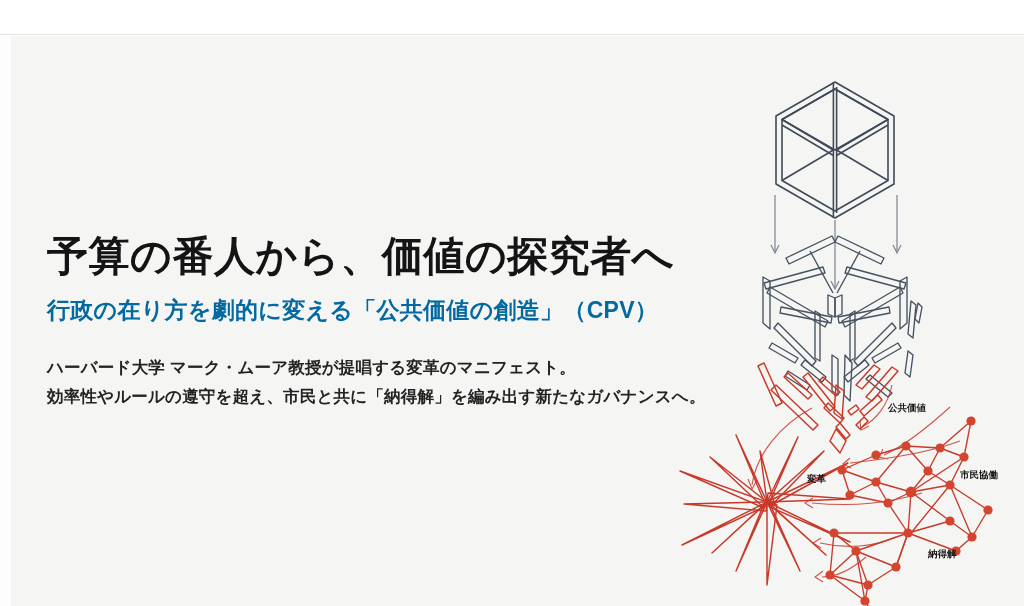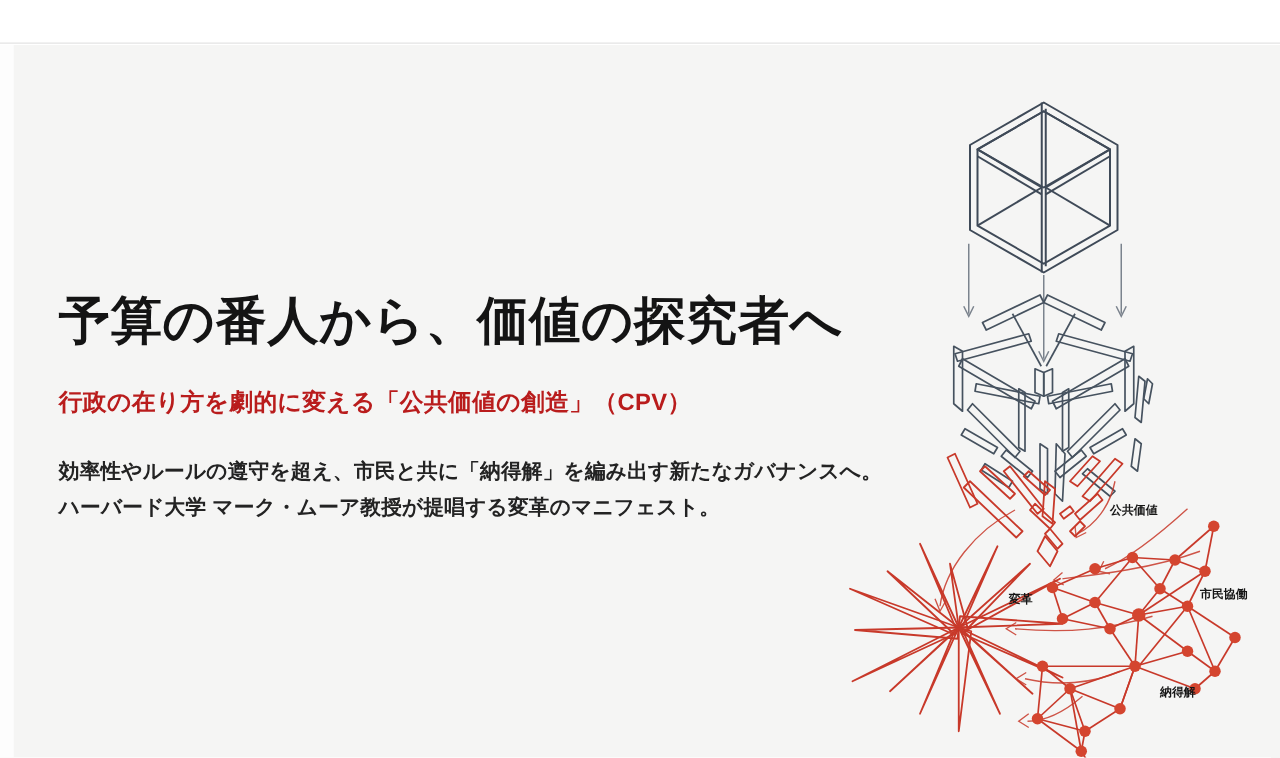--- a/index.html
+++ b/index.html
@@ -43,25 +43,25 @@
   }
   #headline {
     font-size:41px;
     font-weight:700;
     letter-spacing:0.5px;
     color:#141414;
     line-height:1.2;
     white-space:nowrap;
   }
   #subheadline {
-    margin-top:30px;
-    font-size:19px;
+    margin-top:15px;
+    font-size:23px;
     font-weight:700;
     letter-spacing:0.3px;
-    color:#b91c1c;
+    color:#0369a1;
     line-height:1.25;
     white-space:nowrap;
   }
   #body-lines {
     margin-top:28px;
   }
   .body-line {
     font-size:16.5px;
     font-weight:700;
     color:#232323;
@@ -91,22 +91,22 @@
 <div id="slide">
 
   <div id="top-band"></div>
   <div id="canvas"></div>
   <div id="left-gutter"></div>
 
   <div id="text-block">
     <div id="headline">予算の番人から、価値の探究者へ</div>
     <div id="subheadline">行政の在り方を劇的に変える「公共価値の創造」（CPV）</div>
     <div id="body-lines">
+      <div class="body-line">ハーバード大学 マーク・ムーア教授が提唱する変革のマニフェスト。</div>
       <div class="body-line">効率性やルールの遵守を超え、市民と共に「納得解」を編み出す新たなガバナンスへ。</div>
-      <div class="body-line">ハーバード大学 マーク・ムーア教授が提唱する変革のマニフェスト。</div>
     </div>
   </div>
 
   <div id="illustration">
   <svg viewBox="0 0 364 566" xmlns="http://www.w3.org/2000/svg">
 
     <g fill="none" stroke="#3f4a58" stroke-width="1.6" stroke-linejoin="round">
 
       <path d="M175 27 L234 61 L234 129 L175 163 L116 129 L116 61 Z"></path>
 

